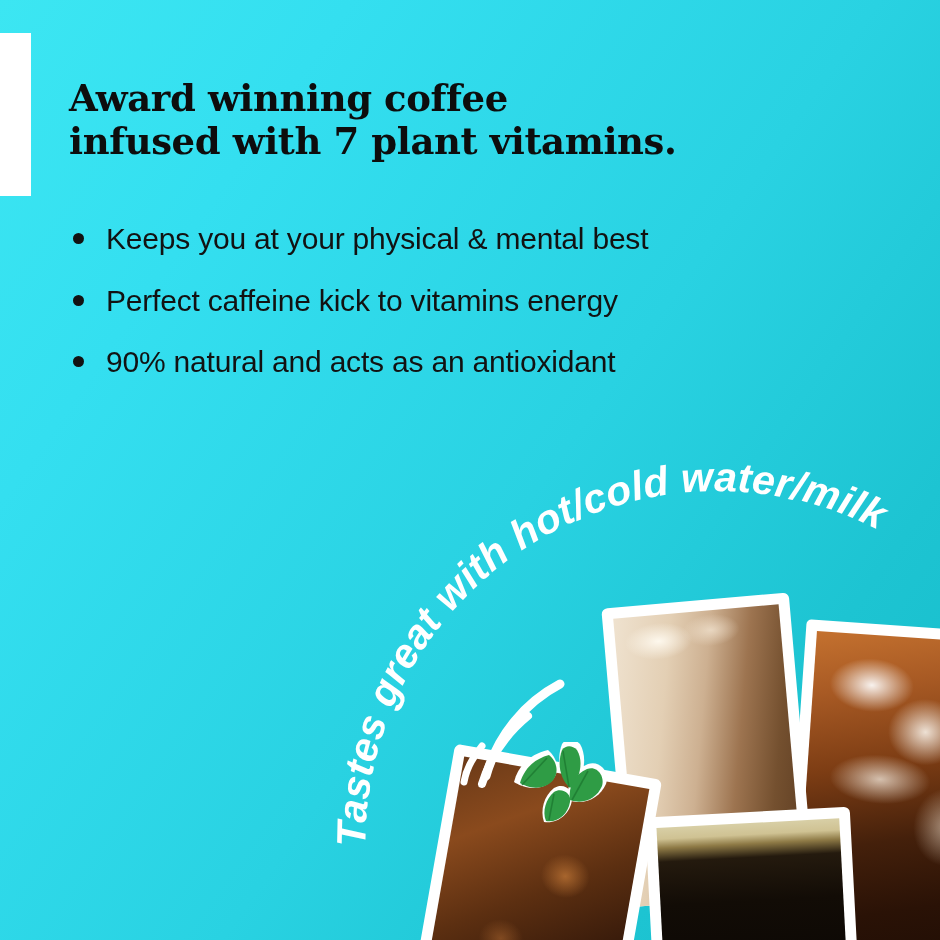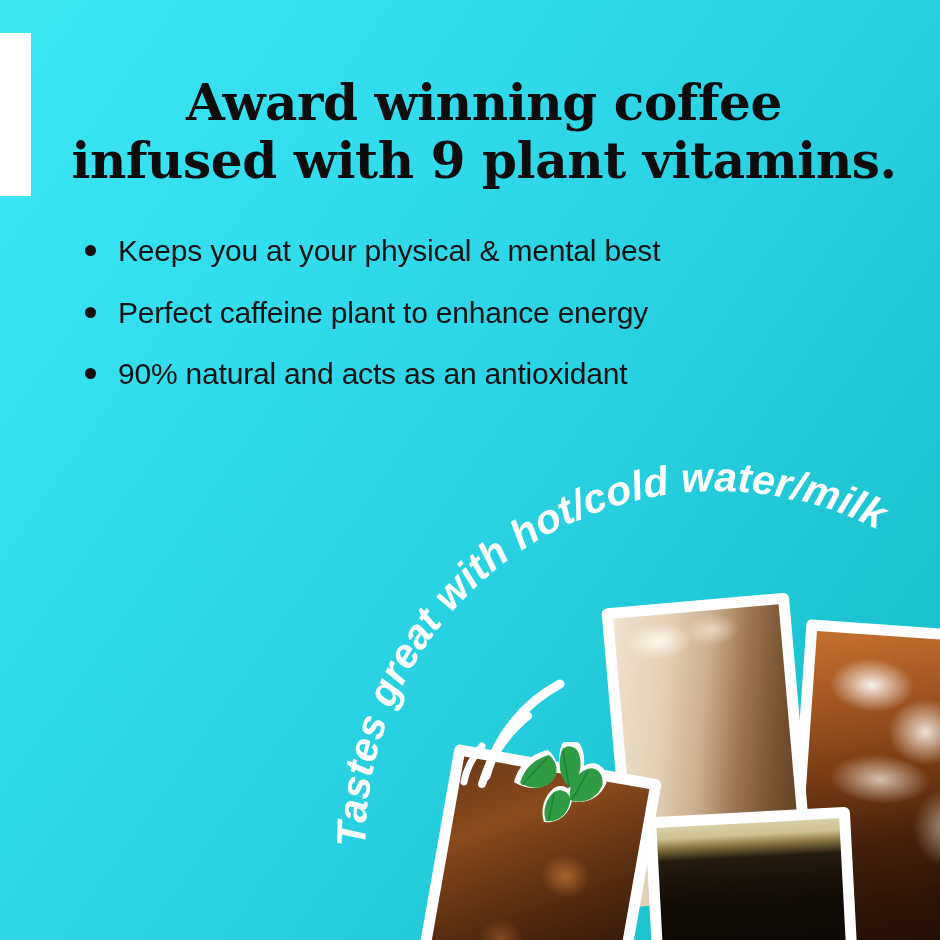--- a/index.html
+++ b/index.html
@@ -17,37 +17,36 @@
 
   
   #corner-tab{
     position:absolute;left:0;top:33px;
     width:31px;height:163px;
     background:#ffffff;
   }
 
   
   #headline{
-    position:absolute;left:69px;top:40px;
+    position:absolute;left:69px;top:52px;
     width:830px;
     font-family:"DejaVu Serif", serif;
     font-weight:700;
-    font-size:50px;
+    font-size:37px;
     line-height:1.17;
     letter-spacing:-0.4px;
     color:#0d0d0d;
-    text-align:center;
   }
   #headline .hl-line{display:block;white-space:nowrap;}
 
   
   #benefits{
     position:absolute;left:69px;top:222px;
     width:780px;
-    list-style:none;margin:12px;padding:0;
+    list-style:none;margin:0;padding:0;
   }
   #benefits li{
     position:relative;
     padding-left:37px;
     margin-bottom:28px;
     font-family:"Liberation Sans", sans-serif;
     font-size:30px;
     line-height:1.12;
     color:#121212;
     letter-spacing:-0.2px;
@@ -158,31 +157,31 @@
 </style>
 </head>
 <body>
 
 <div id="poster">
 
   <div id="corner-tab"></div>
 
   <h1 id="headline">
     <span class="hl-line">Award winning coffee</span>
-    <span class="hl-line">infused with 9 plant vitamins.</span>
+    <span class="hl-line">infused with 7 plant vitamins.</span>
   </h1>
 
   <ul id="benefits">
     <li>
       <span class="dot"></span>
       <span>Keeps you at your physical &amp; mental best</span>
     </li>
     <li>
       <span class="dot"></span>
-      <span>Perfect caffeine plant to enhance energy</span>
+      <span>Perfect caffeine kick to vitamins energy</span>
     </li>
     <li>
       <span class="dot"></span>
       <span>90% natural and acts as an antioxidant</span>
     </li>
   </ul>
 
   <div class="sticker" id="drink-iced-swirl">
     <div class="photo"></div>
   </div>

